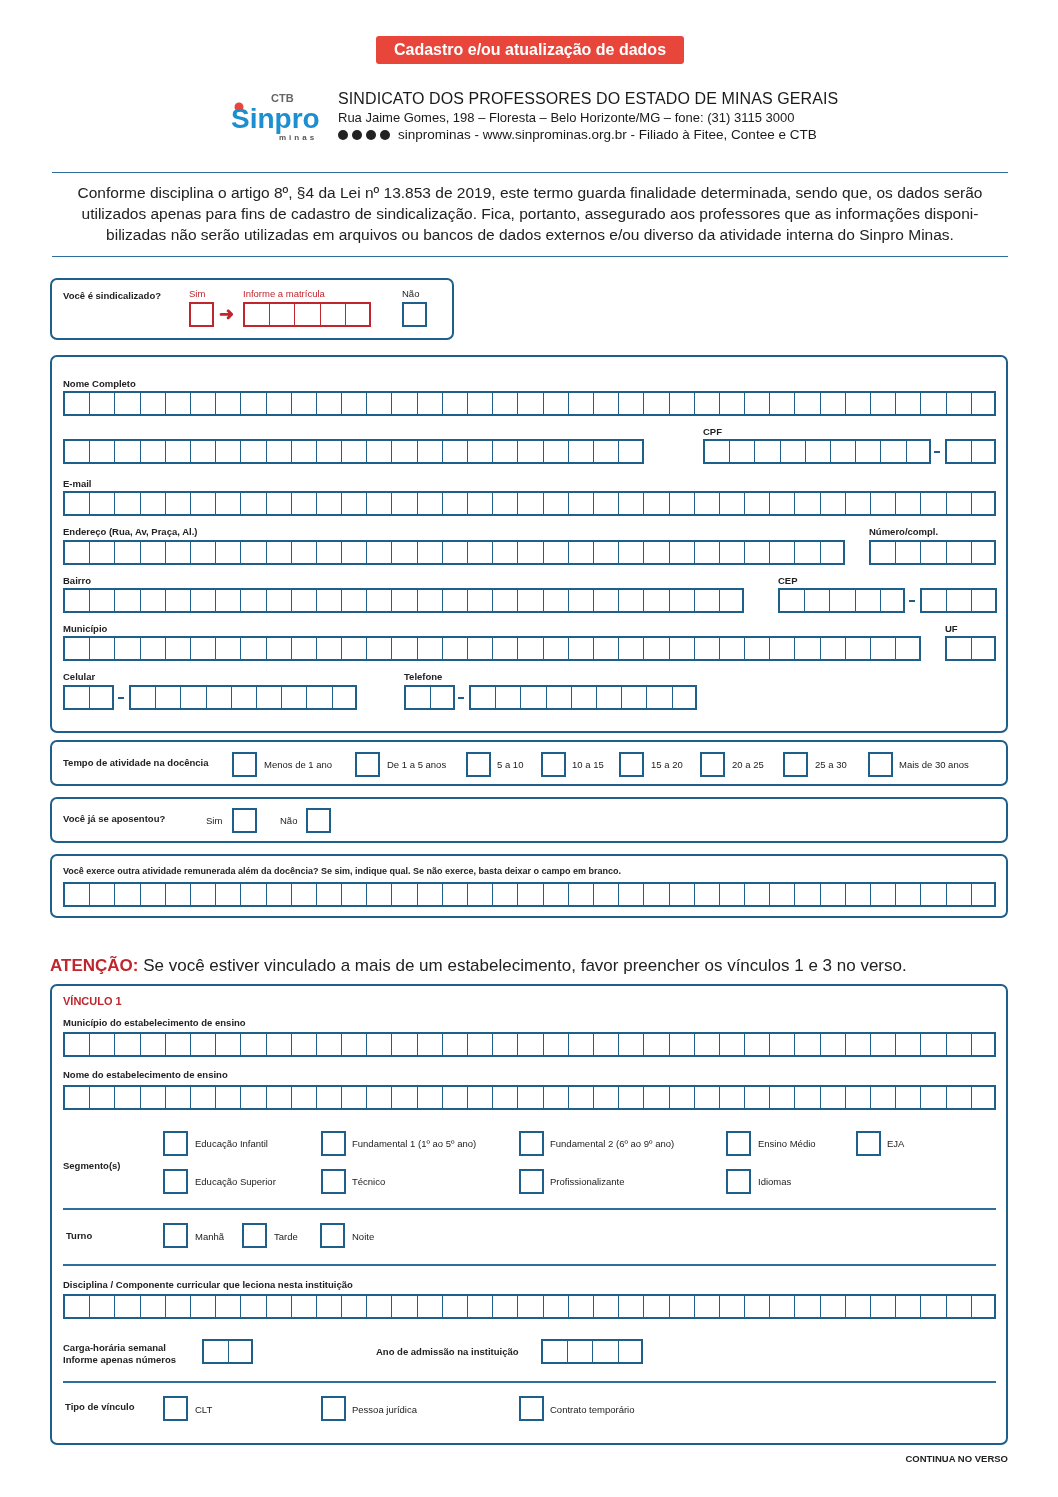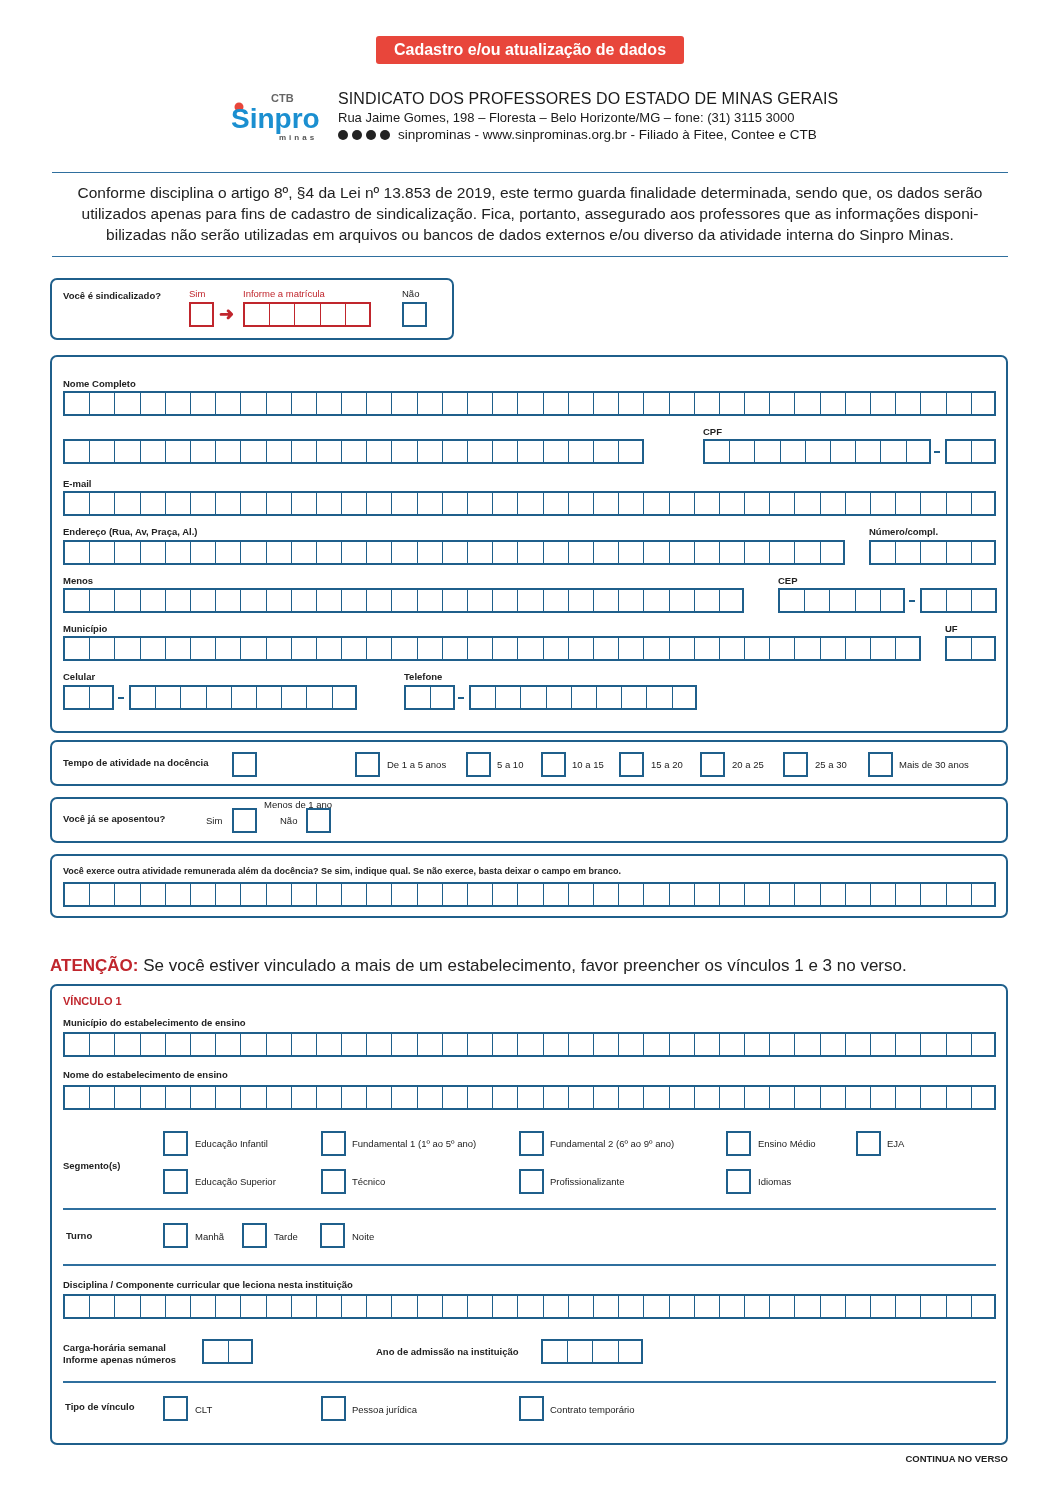--- a/index.html
+++ b/index.html
@@ -238,21 +238,21 @@
   </div>
 <div class="abs lbl" style="left:869px;top:526px;">Número/compl.</div>
 <div class="abs cells" style="left: 869px; top: 540px; width: 127px;">
     <div class="c"></div>
     <div class="c"></div>
     <div class="c"></div>
     <div class="c"></div>
     <div class="c"></div>
   </div>
 
-<div class="abs lbl" style="left:63px;top:575px;">Menos</div>
+<div class="abs lbl" style="left:63px;top:575px;">Bairro</div>
 <div class="abs cells" style="left: 63px; top: 588px; width: 681.4px;">
     <div class="c"></div>
     <div class="c"></div>
     <div class="c"></div>
     <div class="c"></div>
     <div class="c"></div>
     <div class="c"></div>
     <div class="c"></div>
     <div class="c"></div>
     <div class="c"></div>
@@ -364,21 +364,21 @@
     <div class="c"></div>
     <div class="c"></div>
     <div class="c"></div>
     <div class="c"></div>
     <div class="c"></div>
   </div>
 
 <div class="abs box" style="left:50px;top:740px;width:958px;height:46px;"></div>
 <div class="abs lbl" style="left:63px;top:757px;">Tempo de atividade na docência</div>
 <div class="abs chk" style="left:232px;top:752px;"></div>
-<div class="abs lbl-n" style="left:264px;top:759px;margin-top:40px;">Menos de 1 ano</div>
+<div class="abs lbl-n" style="left:264px;top:759px;">Menos de 1 ano</div>
 <div class="abs chk" style="left:355px;top:752px;"></div>
 <div class="abs lbl-n" style="left:387px;top:759px;">De 1 a 5 anos</div>
 <div class="abs chk" style="left:466px;top:752px;"></div>
 <div class="abs lbl-n" style="left:497px;top:759px;">5 a 10</div>
 <div class="abs chk" style="left:541px;top:752px;"></div>
 <div class="abs lbl-n" style="left:572px;top:759px;">10 a 15</div>
 <div class="abs chk" style="left:619px;top:752px;"></div>
 <div class="abs lbl-n" style="left:651px;top:759px;">15 a 20</div>
 <div class="abs chk" style="left:700px;top:752px;"></div>
 <div class="abs lbl-n" style="left:732px;top:759px;">20 a 25</div>

